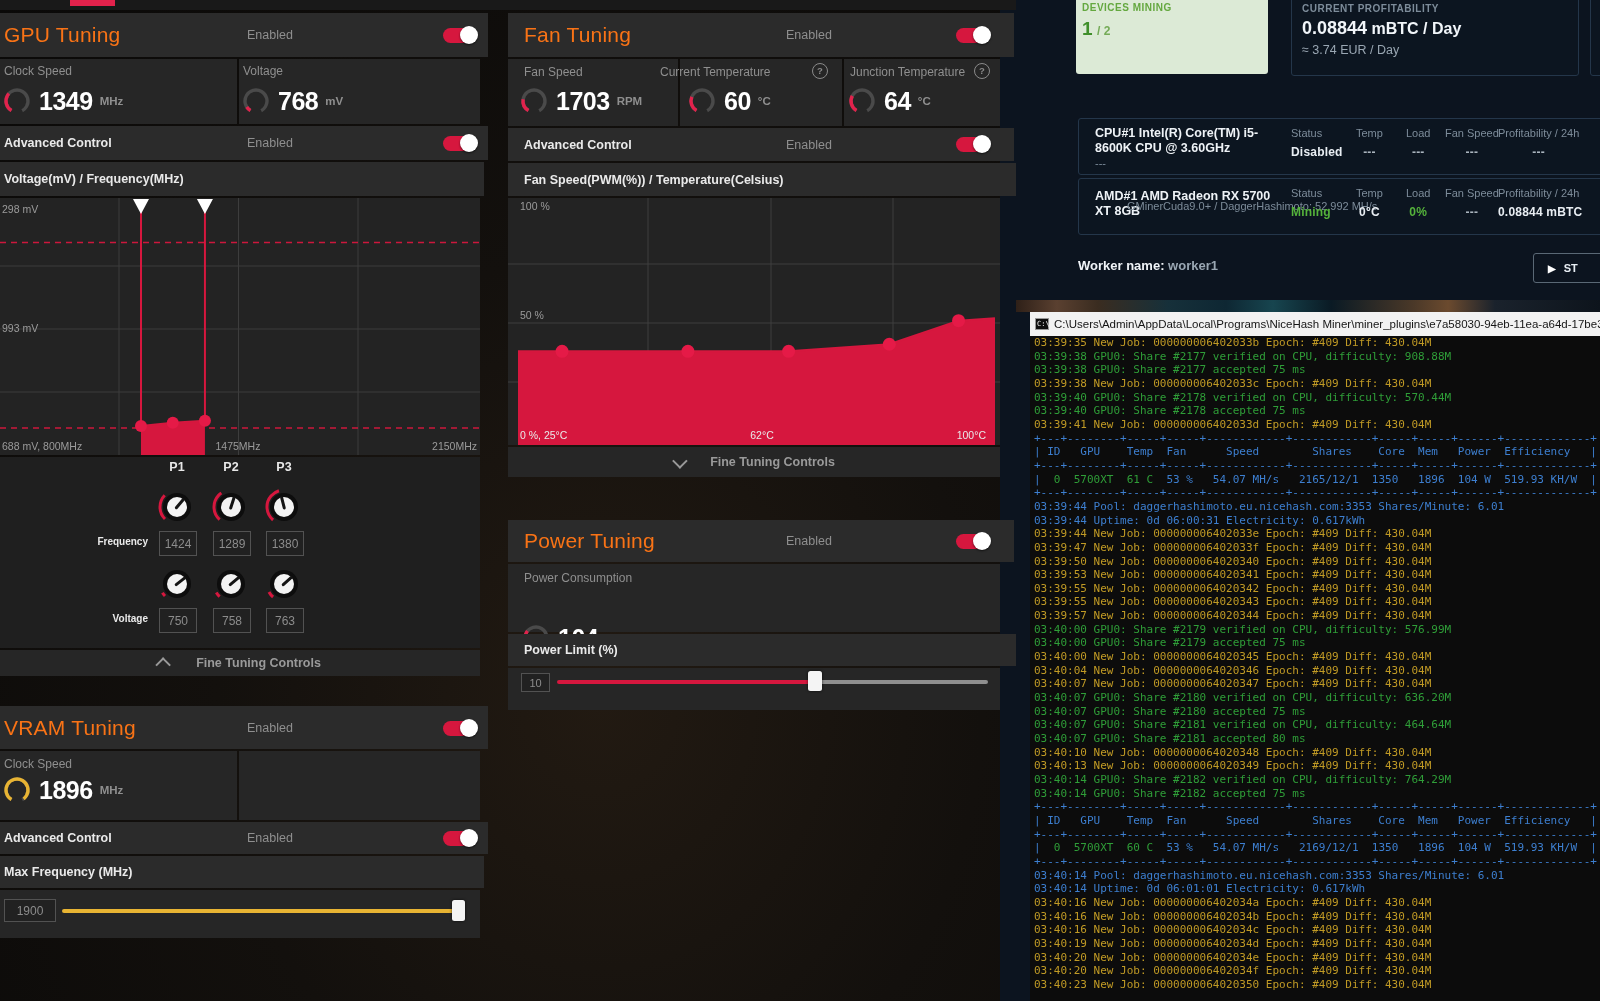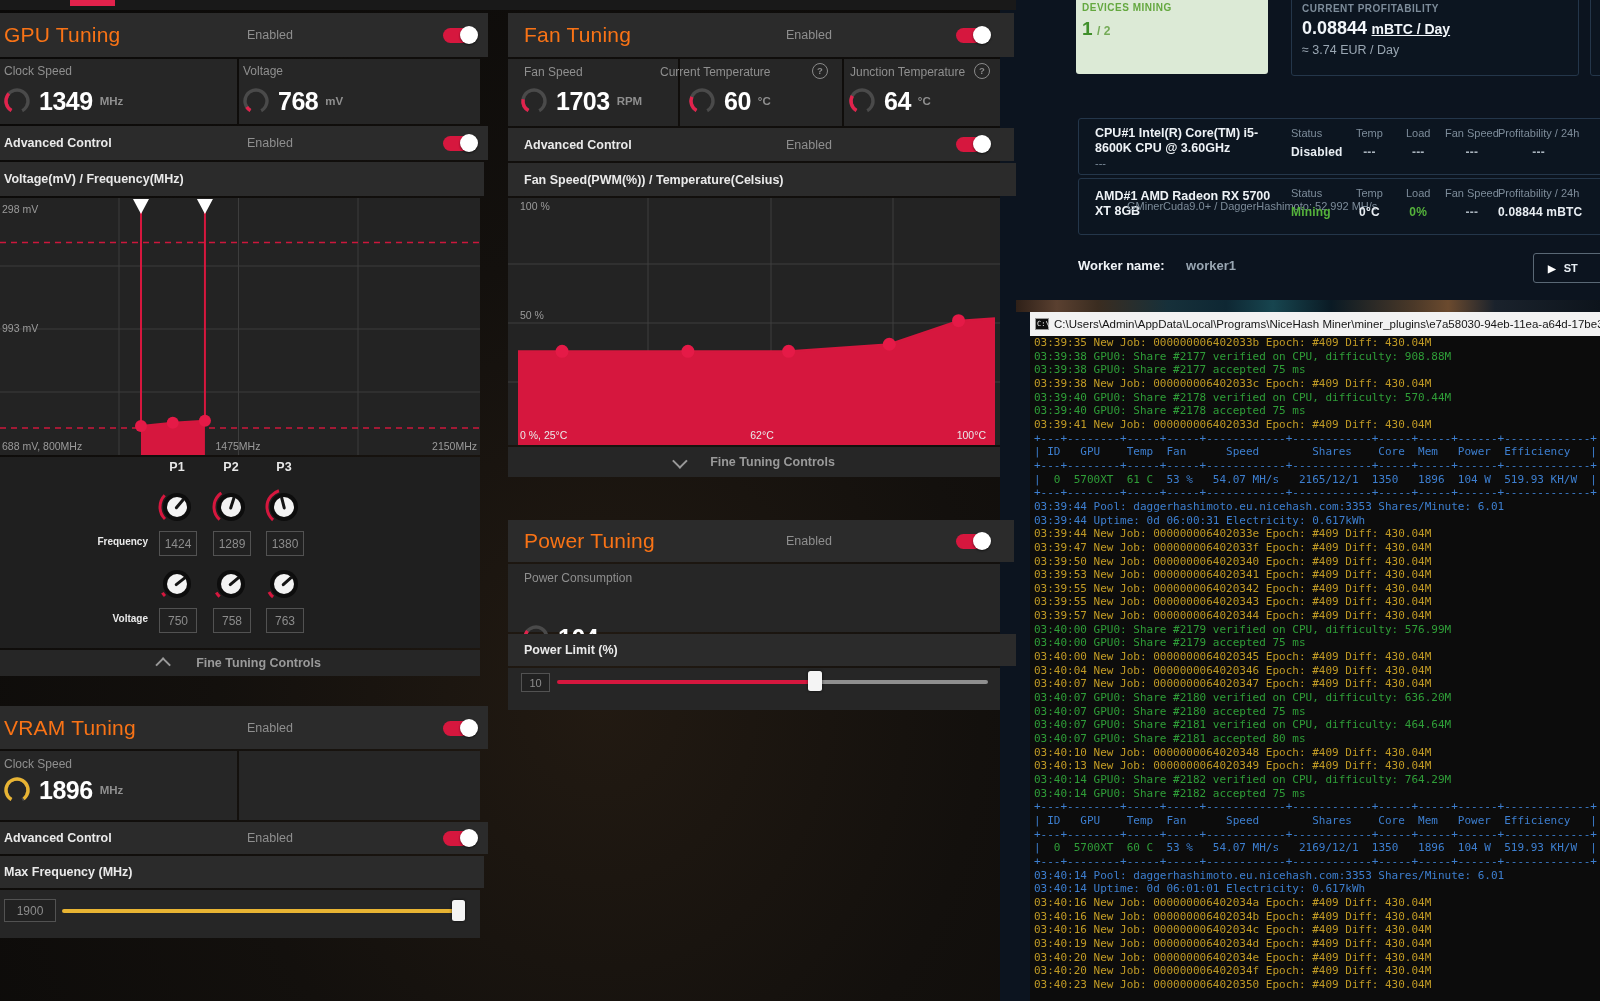--- a/index.html
+++ b/index.html
@@ -345,21 +345,21 @@
     <div style="position:absolute;left:6px;top:8px;color:#64a83f;font-size:10px;font-weight:700;letter-spacing:.5px;">DEVICES MINING</div>
     <div style="position:absolute;left:6px;top:24px;">
       <span style="color:#3f8f2a;font-size:19px;font-weight:700;">1</span>
       <span style="color:#74ab57;font-size:12px;font-weight:700;">/ 2</span>
     </div>
   </div>
   <div class="nh-card nh-dark" style="left:1291px;top:-6px;width:286px;height:80px;">
     <div style="position:absolute;left:10px;top:8px;color:#7d8c9a;font-size:10px;font-weight:700;letter-spacing:.5px;">CURRENT PROFITABILITY</div>
     <div style="position:absolute;left:10px;top:23px;">
       <span style="color:#f2f6fa;font-size:18px;font-weight:700;">0.08844</span>
-      <span style="color:#f2f6fa;font-size:14px;font-weight:700;text-decoration:underline;">mBTC / Day</span>
+      <span style="color:#f2f6fa;font-size:16px;font-weight:700;">mBTC / Day</span>
     </div>
     <div style="position:absolute;left:10px;top:48px;color:#9aa7b3;font-size:12.5px;">≈ 3.74 EUR / Day</div>
   </div>
   <div class="nh-card nh-dark" style="left:1590px;top:-6px;width:30px;height:80px;"></div>
 
   <div class="devrow" style="left:1078px;top:118px;width:520px;height:55px;">
     <div class="dev-name">CPU#1 Intel(R) Core(TM) i5-8600K CPU @ 3.60GHz</div>
     <div class="dev-sub" style="top:38px;">---</div>
     <div class="stat" style="left:212px;">
         <div class="s-lbl">Status</div>
@@ -402,21 +402,21 @@
         <div class="s-val v-dim">---</div>
       </div>
     <div class="stat" style="left:419px;">
         <div class="s-lbl">Profitability / 24h</div>
         <div class="s-val v-white">0.08844 mBTC</div>
       </div>
   </div>
 
   <div class="abs" style="left:1078px;top:258px;font-size:13px;">
     <span style="color:#f0f4f8;font-weight:700;">Worker name:</span>
-    <span style="color:#9aa7b3;font-weight:700;margin-left:18px;">worker1</span>
+    <span style="color:#9aa7b3;font-weight:700;">worker1</span>
   </div>
   <button id="worker-btn">
     <span style="color:#fff;font-size:10px;">▶</span>
     <span>ST</span>
   </button>
 
   <div class="abs" id="bgstrip"></div>
 
   <div class="abs" id="console-title">
     <div class="cmd-icon">C:\</div>

